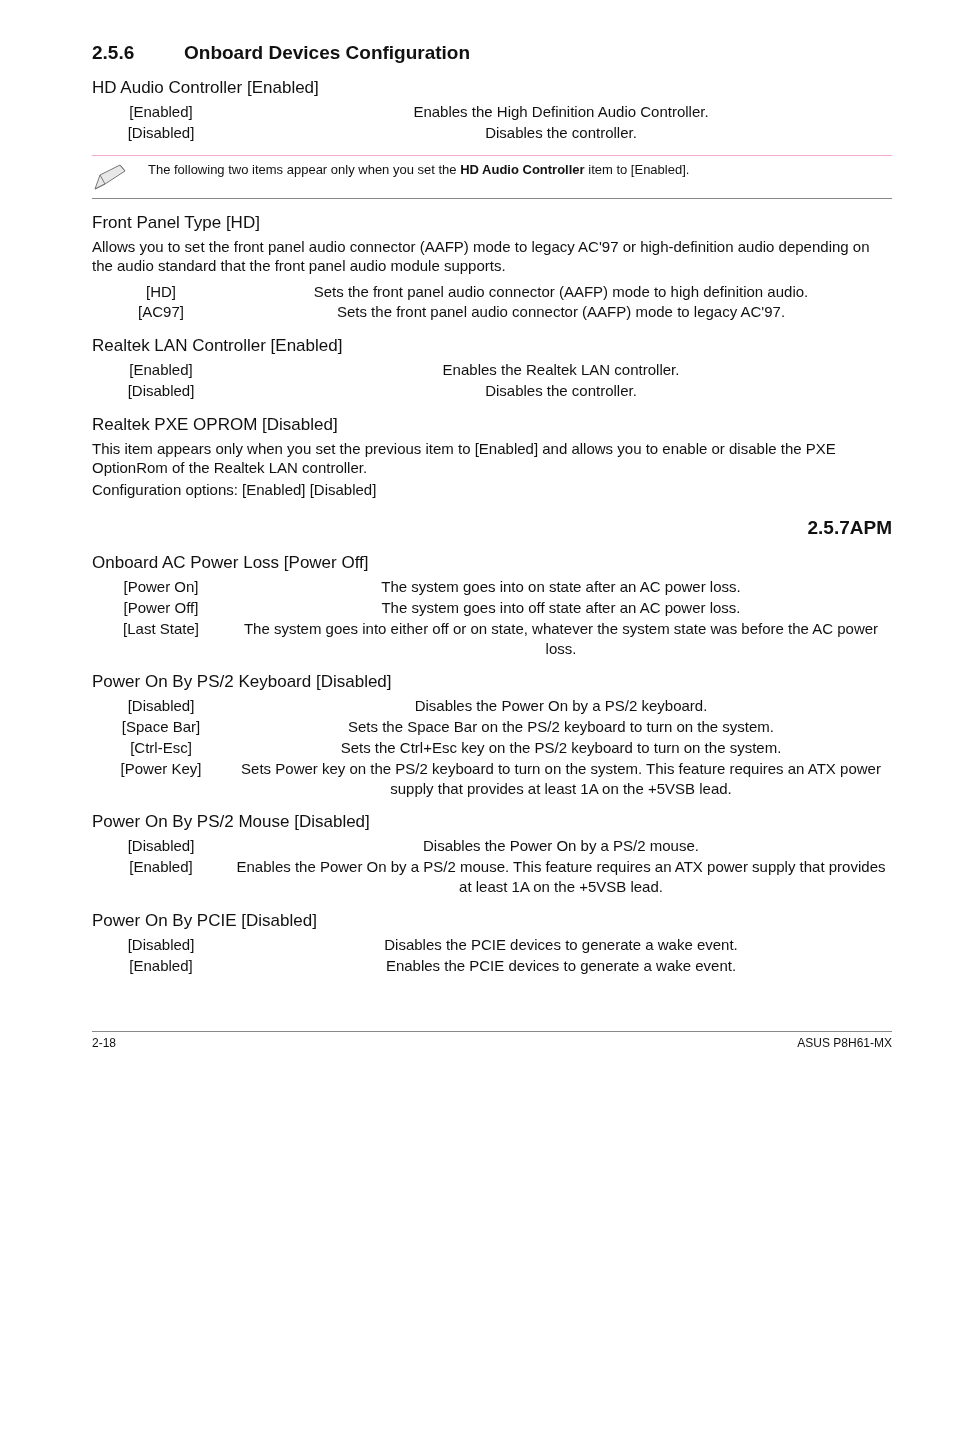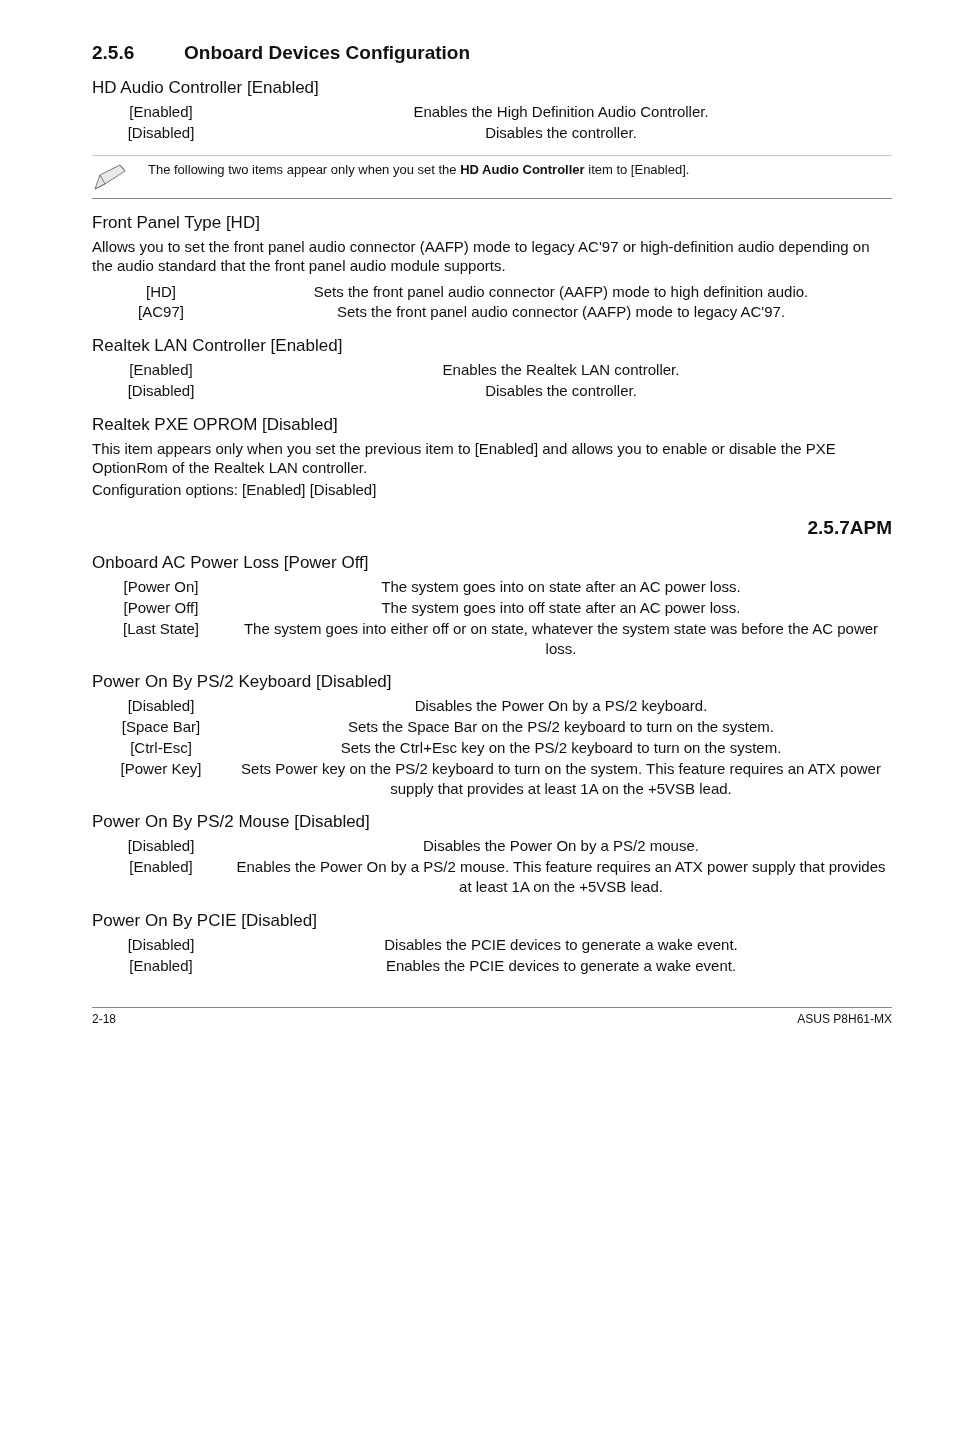--- a/index.html
+++ b/index.html
@@ -187,18 +187,18 @@
   <div class="sub-heading">Power On By PCIE [Disabled]</div>
   <div class="kv-row">
     <span class="key">[Disabled]</span>
     <span class="val">Disables the PCIE devices to generate a wake event.</span>
   </div>
   <div class="kv-row">
     <span class="key">[Enabled]</span>
     <span class="val">Enables the PCIE devices to generate a wake event.</span>
   </div>
 
-  <div class="footer" style="margin-top:32px;">
+  <div class="footer" style="margin-top:56px;">
     <span>2-18</span>
     <span>ASUS P8H61-MX</span>
   </div>
 
 </div>
 
 </body></html>

